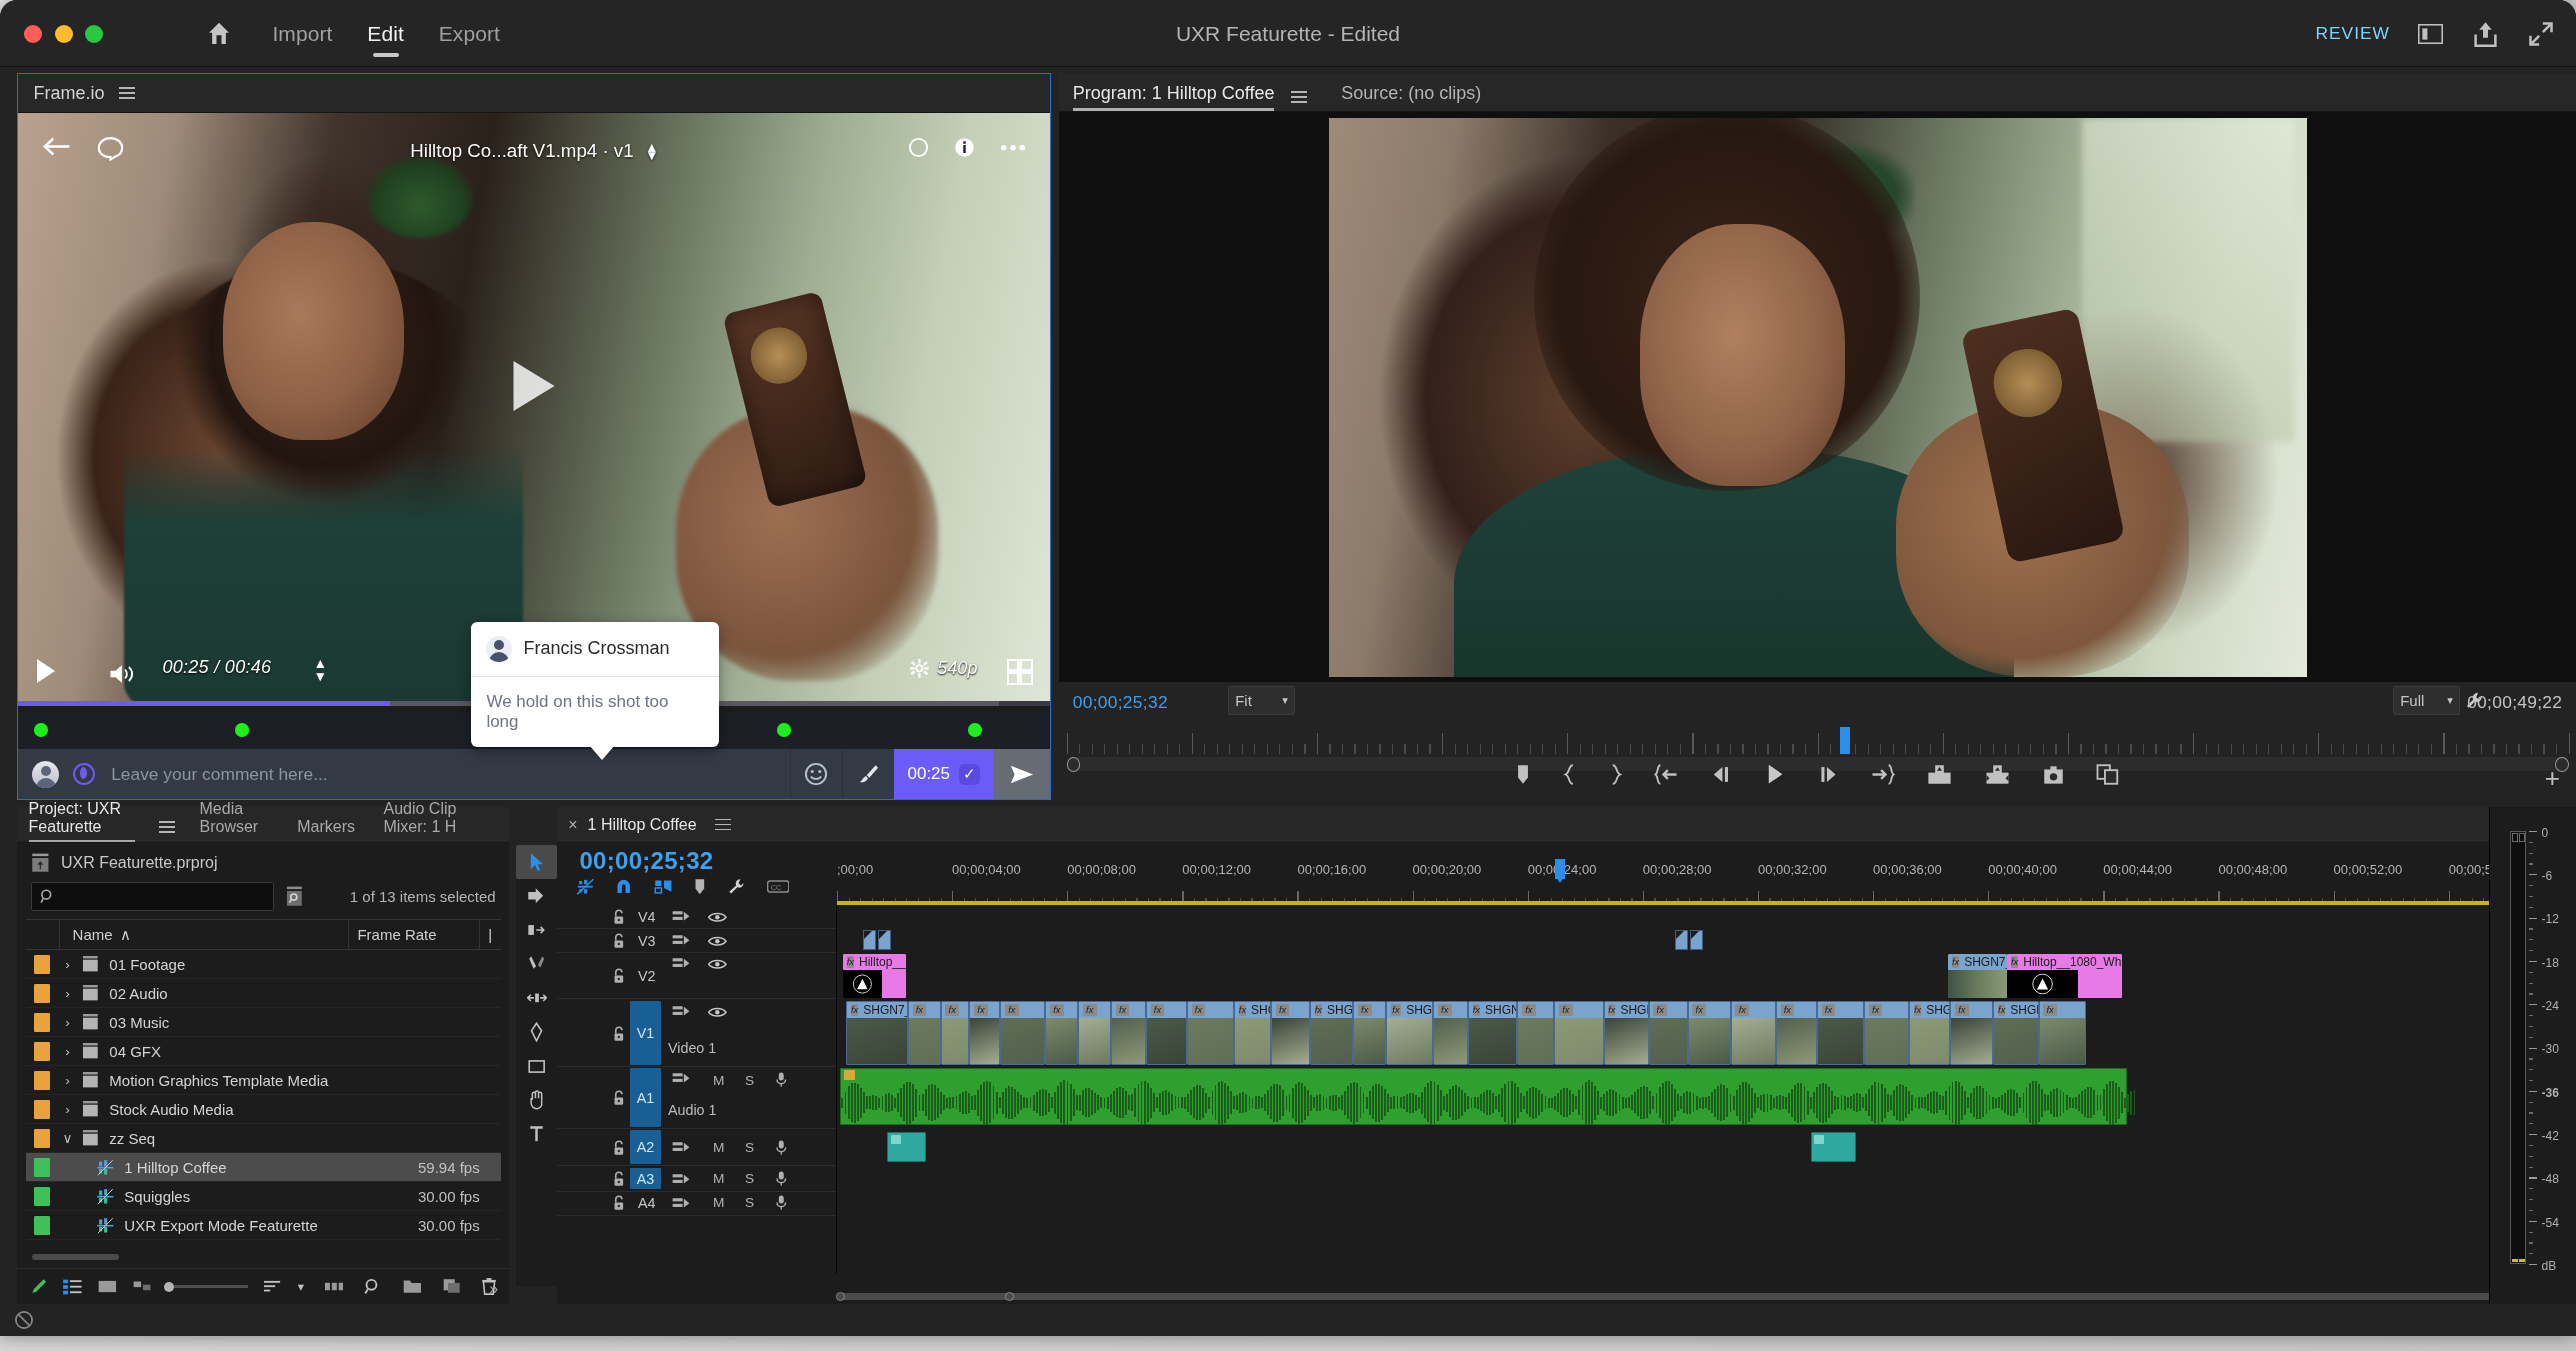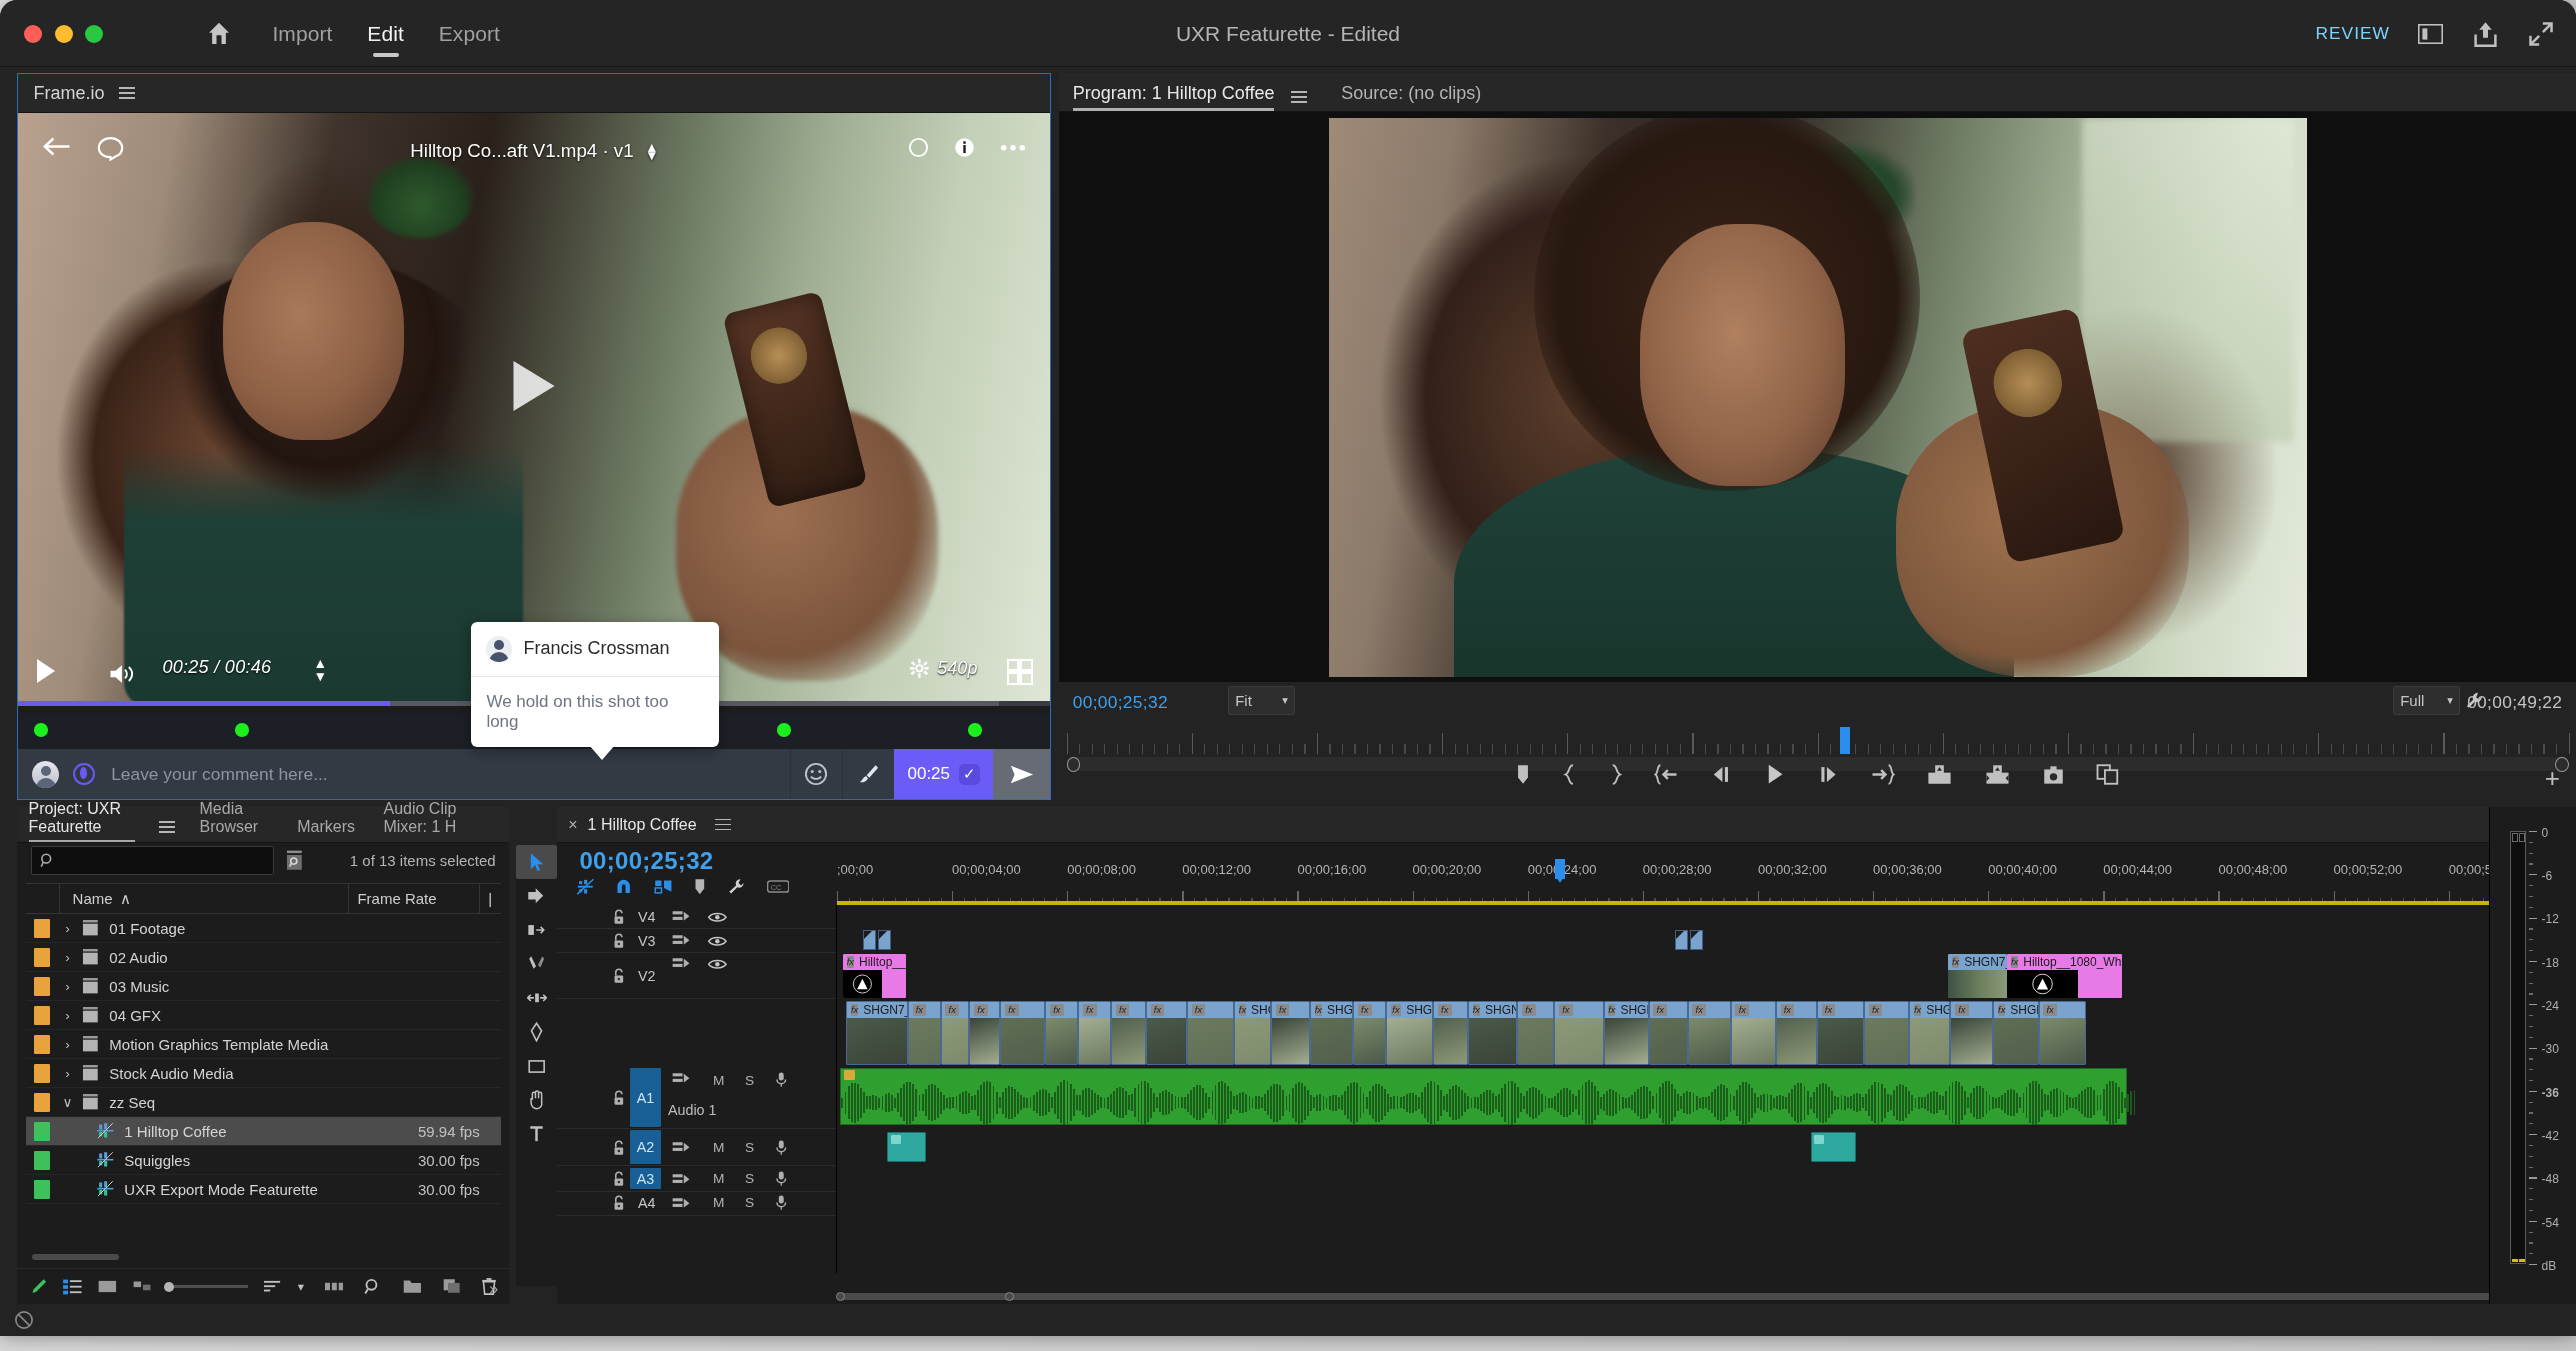--- a/index.html
+++ b/index.html
@@ -803,20 +803,30 @@
             <i></i>
             <i></i>
             <i></i>
           </span>
         <span class="pr-tab">Media Browser</span>
         <span class="pr-tab">Markers</span>
         <span class="pr-tab">Audio Clip Mixer: 1 H</span>
         <span class="pr-chev">»</span>
       </div>
 
+      <div class="pr-projline">
+        <span>
+          <svg width="18.7" height="20" viewBox="0 0 30 32">
+              <rect x="2" y="1" width="26" height="4" fill="#9a9a9a"></rect>
+              <rect x="2" y="8" width="26" height="22" fill="#7d7d7d"></rect>
+              <path d="M15 13 L20 19 L16 19 L16 26 L14 26 L14 19 L10 19 Z" fill="#2a2a2a"></path>
+            </svg>
+        </span>
+        <span class="pr-projname">UXR Featurette.prproj</span>
+      </div>
 
       <div class="pr-searchrow">
         <div class="pr-search">
           <span>
             <svg width="15" height="15" viewBox="0 0 24 24">
                 <circle cx="10" cy="9" r="7" fill="none" stroke="#b0b0b0" stroke-width="2.5"></circle>
                 <path d="M5 15 L2 22" stroke="#b0b0b0" stroke-width="2.5"></path>
               </svg>
           </span>
           <span class="pr-search-ph"></span>
@@ -1397,20 +1407,44 @@
                   <rect x="1" y="11" width="16" height="5" fill="#b0b0b0"></rect>
                   <path d="M19 3 L28 10 L19 17 Z" fill="#b0b0b0"></path>
                 </svg>
               </span>
               <span class="tr-ico" style="left: 151px; top: 6.2px;">
                 <svg width="18.7" height="12.5" viewBox="0 0 30 20">
                   <path d="M1 10 C7 2 23 2 29 10 C23 18 7 18 1 10 Z" fill="none" stroke="#c4c4c4" stroke-width="2.4"></path>
                   <circle cx="15" cy="10" r="3.6" fill="#c4c4c4"></circle>
                 </svg>
               </span>
+            </div>
+            <div class="tr-row" style="top: 95px; height: 67px;">
+              <span class="tr-lock" style="top: 25.5px;">
+                <svg width="13.7" height="16" viewBox="0 0 22 26">
+                  <path d="M6 12 L6 7 a5 5 0 0 1 10 0" fill="none" stroke="#b0b0b0" stroke-width="2.6"></path>
+                  <rect x="4" y="12" width="14" height="12" rx="2" fill="#b0b0b0"></rect>
+                  <circle cx="11" cy="18" r="2" fill="#2a2a2a"></circle>
+                </svg>
+              </span>
+              <span class="tr-sel" style="top: 1.2px; height: 64px;">V1</span>
+              <span class="tr-ico" style="left: 115px; top: 5px;">
+                <svg width="18.7" height="13.7" viewBox="0 0 30 22">
+                  <rect x="1" y="2" width="16" height="5" fill="#b0b0b0"></rect>
+                  <rect x="1" y="11" width="16" height="5" fill="#b0b0b0"></rect>
+                  <path d="M19 3 L28 10 L19 17 Z" fill="#b0b0b0"></path>
+                </svg>
+              </span>
+              <span class="tr-ico" style="left: 151px; top: 6.2px;">
+                <svg width="18.7" height="12.5" viewBox="0 0 30 20">
+                  <path d="M1 10 C7 2 23 2 29 10 C23 18 7 18 1 10 Z" fill="none" stroke="#c4c4c4" stroke-width="2.4"></path>
+                  <circle cx="15" cy="10" r="3.6" fill="#c4c4c4"></circle>
+                </svg>
+              </span>
+              <span class="tr-label2" style="left: 111px; top: 40px;">Video 1</span>
             </div>
             <div class="tr-row" style="top: 162px; height: 62px;">
               <span class="tr-lock" style="top: 23px;">
                 <svg width="13.7" height="16" viewBox="0 0 22 26">
                   <path d="M6 12 L6 7 a5 5 0 0 1 10 0" fill="none" stroke="#b0b0b0" stroke-width="2.6"></path>
                   <rect x="4" y="12" width="14" height="12" rx="2" fill="#b0b0b0"></rect>
                   <circle cx="11" cy="18" r="2" fill="#2a2a2a"></circle>
                 </svg>
               </span>
               <span class="tr-sel" style="top: 1.2px; height: 59px;">A1</span>

